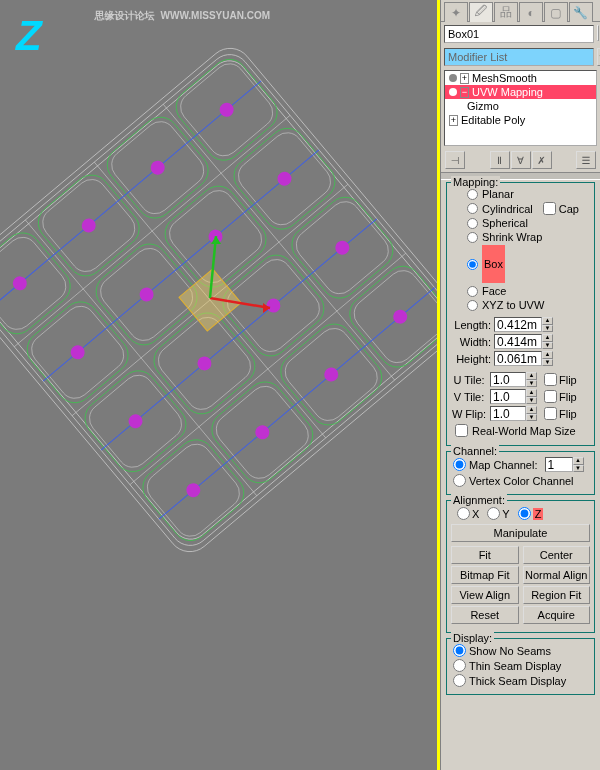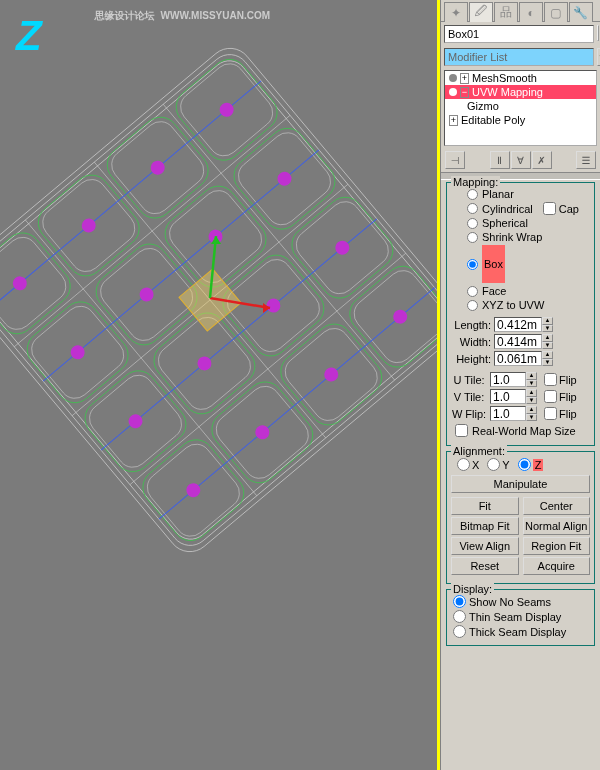--- a/index.html
+++ b/index.html
@@ -335,20 +335,38 @@
             <span>Flip</span>
           </span>
         </div>
 
       <div class="chk-row">
           <input type="checkbox" style="">
           <span>Real-World Map Size</span>
         </div>
     </div>
 
+    <div class="fieldset">
+      <div class="fieldset-label">Channel:</div>
+      <div class="chan-row">
+          <input type="radio" name="chan" checked="" style="">
+          <label>Map Channel:</label>
+          <div class="spinner" style="margin-left:4px">
+            <input style="width: 28px;" value="1">
+            <div class="spin-btns">
+              <div class="spin-btn">▲</div>
+              <div class="spin-btn">▼</div>
+            </div>
+          </div>
+        </div>
+      <div class="chan-row">
+          <input type="radio" name="chan" style="">
+          <label>Vertex Color Channel</label>
+        </div>
+    </div>
 
     <div class="fieldset">
       <div class="fieldset-label">Alignment:</div>
       <div class="align-radios">
         <span class="r">
             <input type="radio" name="ax" style="">
             <label>X</label>
           </span>
         <span class="r">
             <input type="radio" name="ax" style="">

